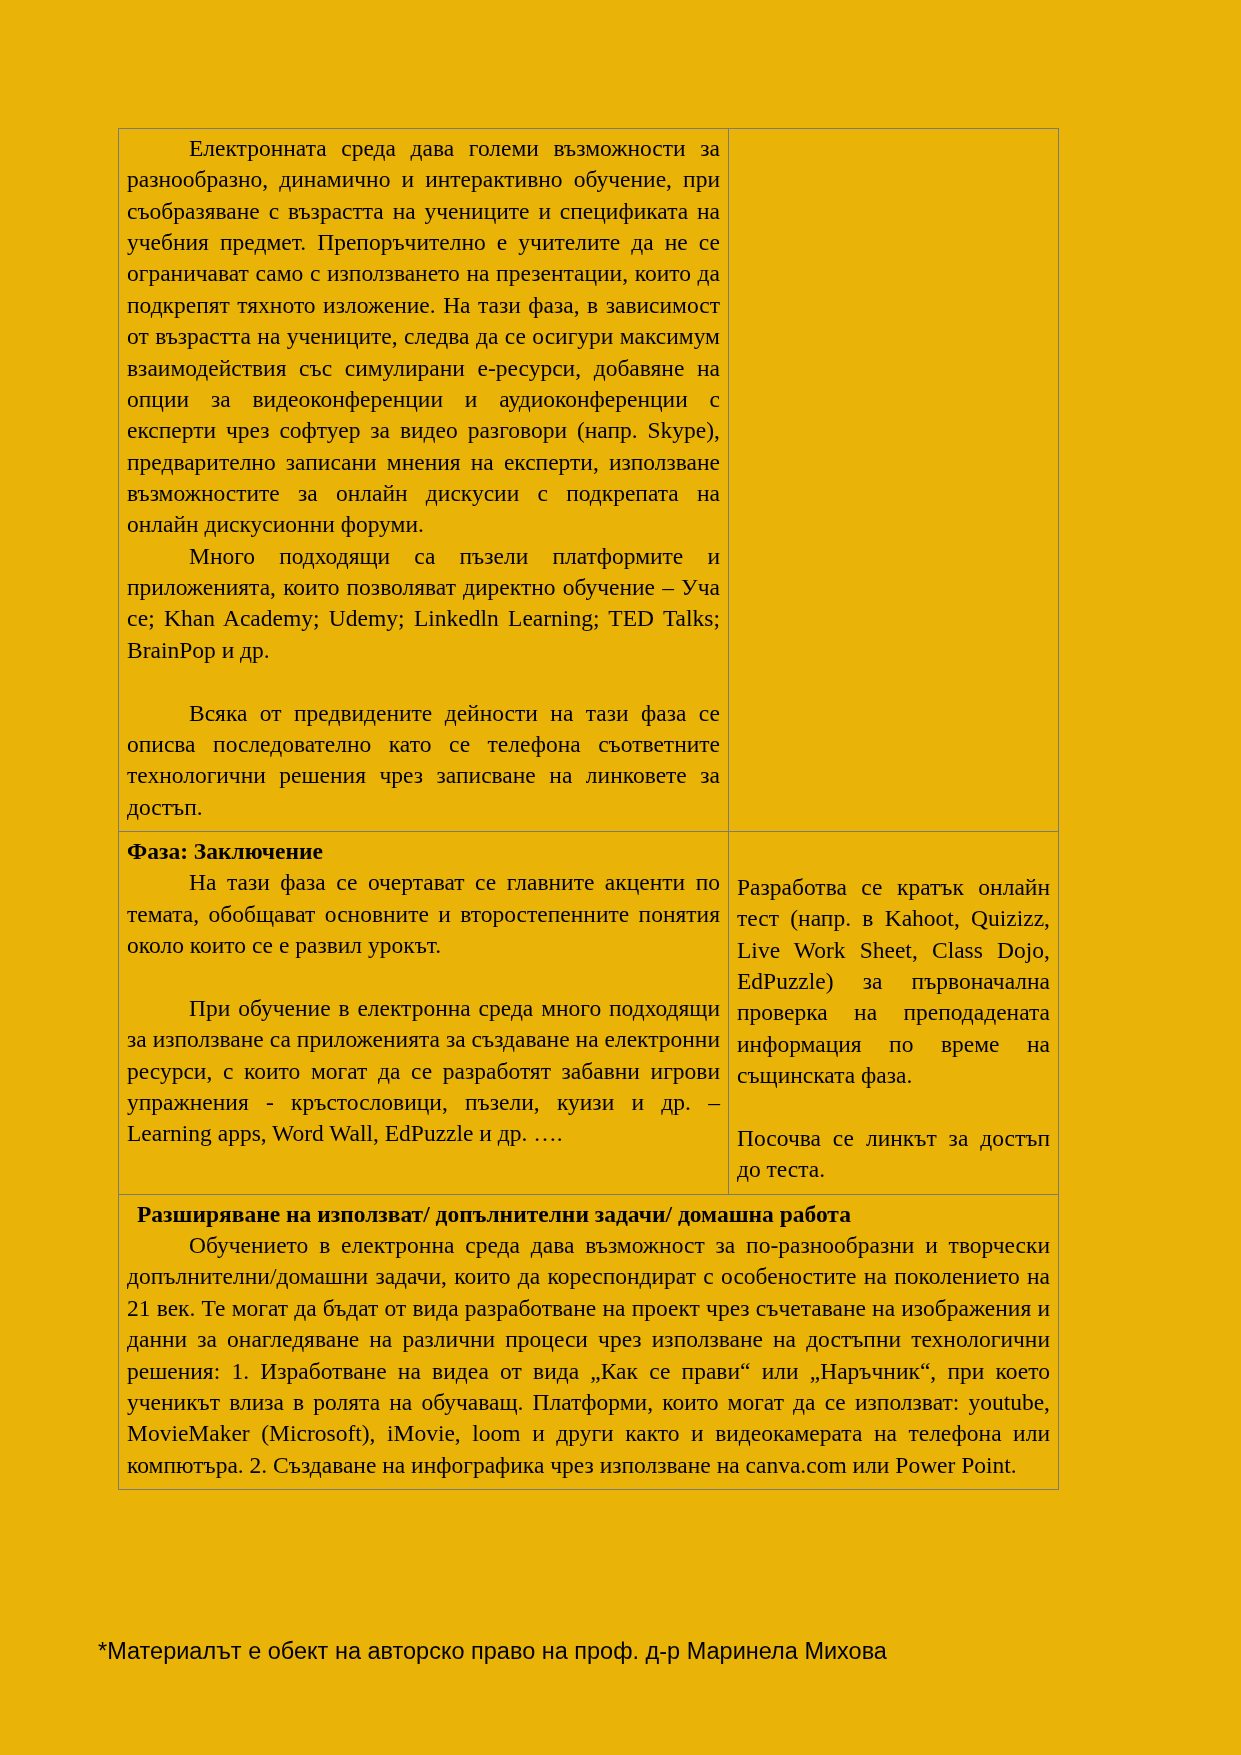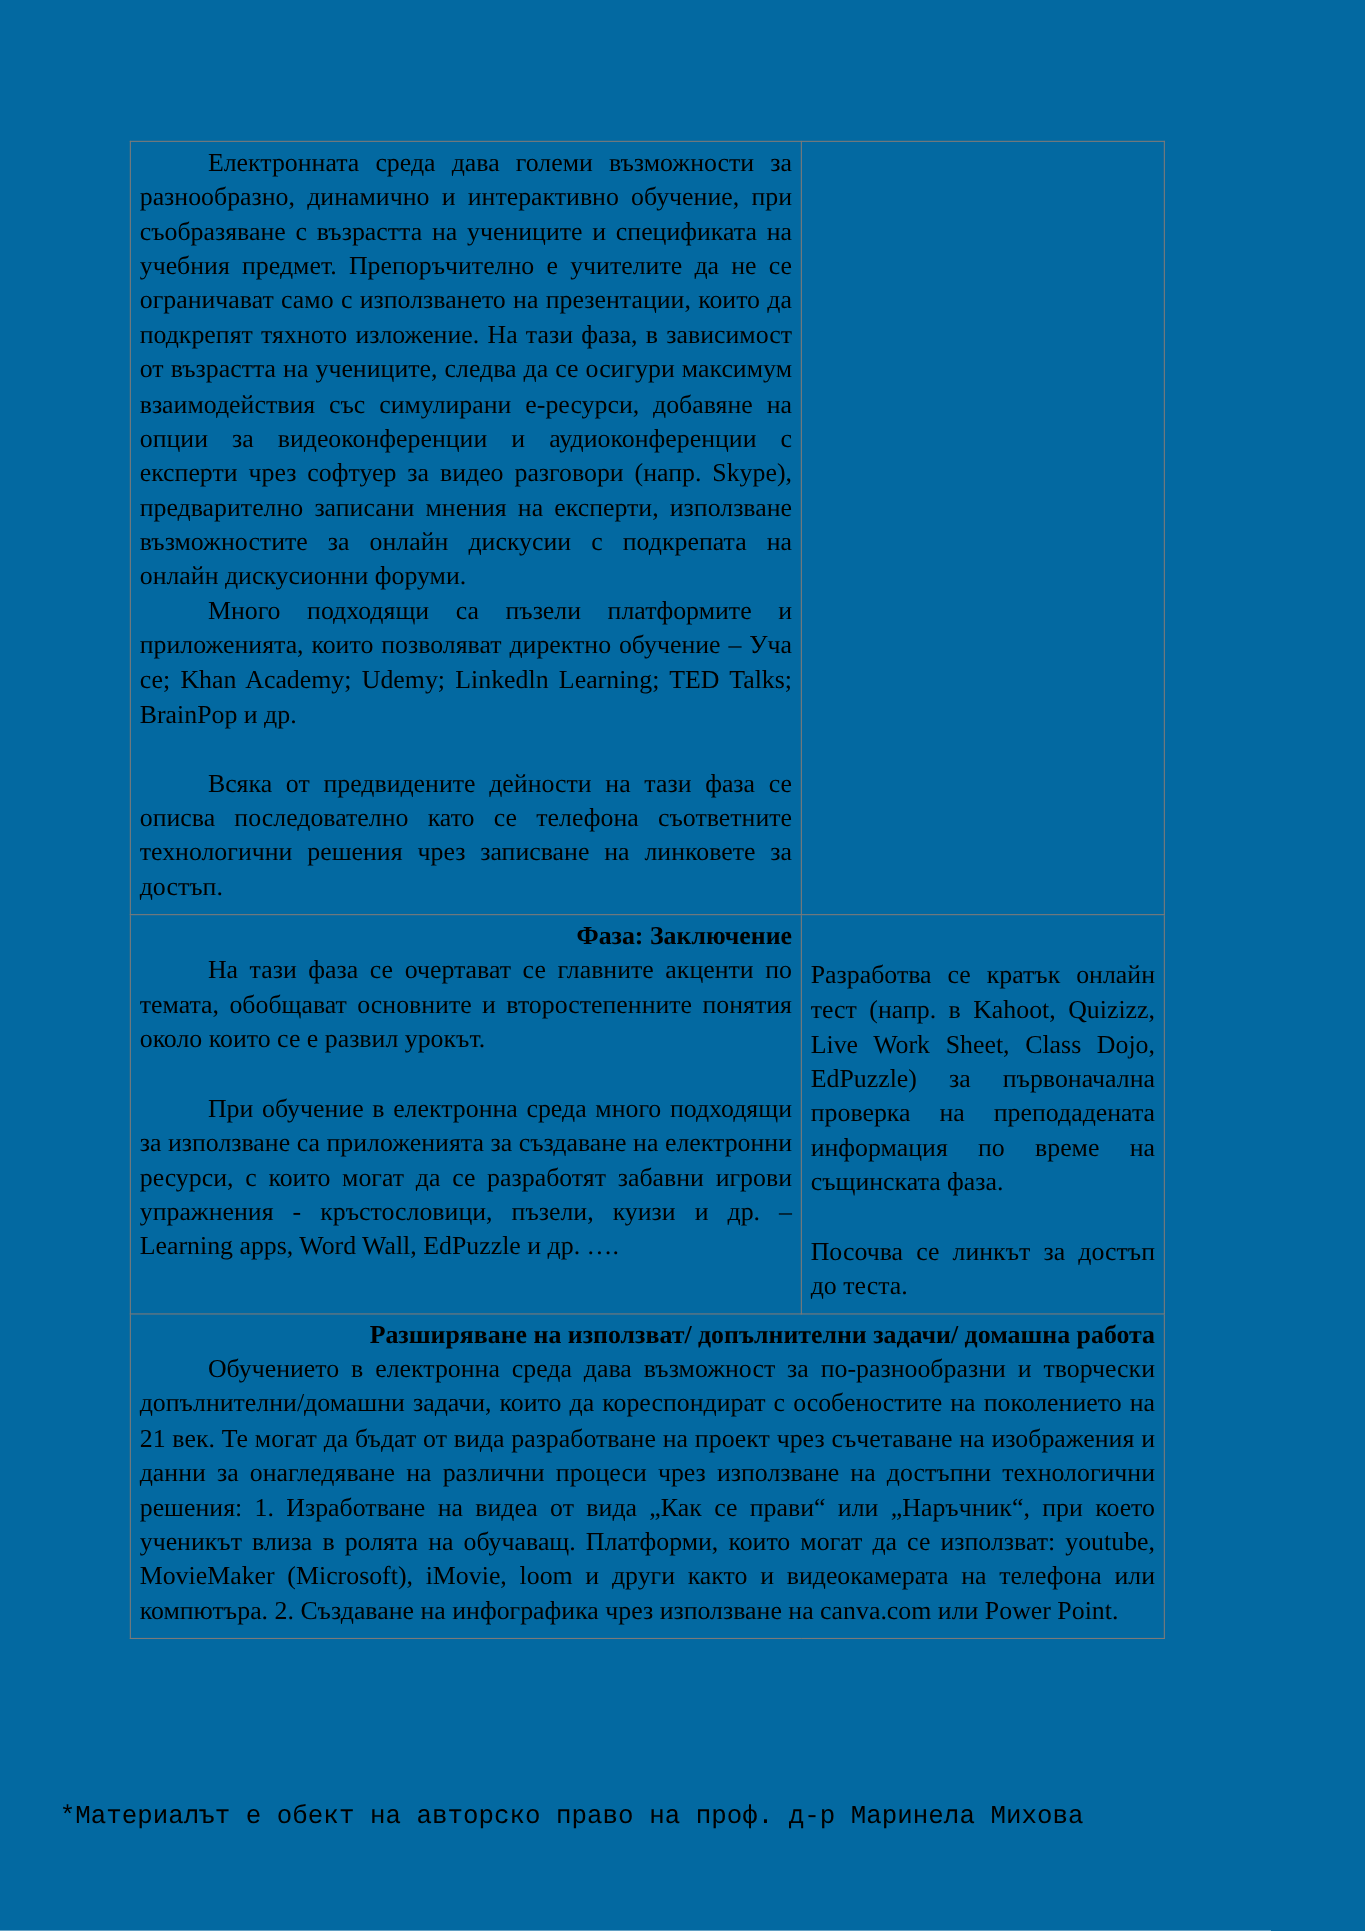--- a/index.html
+++ b/index.html
@@ -13,21 +13,21 @@
     font-family: "Liberation Serif", "DejaVu Serif", serif;
     color: #000000;
     position: relative;
     overflow: hidden;
   }
   .page {
     position: absolute;
     left: 0; top: 0;
     width: 1241px;
     height: 1755px;
-    background: #0369a1;
+    background: #eab308;
   }
   .doc-table {
     position: absolute;
     left: 118px;
     top: 128px;
     width: 906px;
     border-collapse: collapse;
     table-layout: fixed;
   }
   .doc-table td {
@@ -36,21 +36,20 @@
     padding: 4px 8px 8px 8px;
     font-size: 23.5px;
     line-height: 1.335;
   }
   .col-left  { width: 593px; }
   .col-right { width: 313px; }
 
   p {
     margin: 0;
     padding: 0;
-    text-align: right;
   }
   p.ind {
     text-indent: 62px;
   }
   p.gap {
     margin-top: 1.34em;
   }
   .just {
     text-align: justify;
     text-justify: inter-word;
@@ -60,23 +59,23 @@
     margin: 0;
   }
   .cell-right-inner p + p {
     margin-top: 1.34em;
   }
   .footer-note {
     position: absolute;
     left: 0;
     top: 1638px;
     width: 985px;
-    text-align: right;
+    text-align: center;
     font-size: 23.5px;
-    font-family: Liberation Mono, monospace;
+    font-family: Liberation Sans, sans-serif;
   }
   .full-cell {
     padding-left: 14px;
   }
   .full-cell .heading { text-indent: 10px; }
 </style>
 </head>
 <body>
 
 <div class="page">

